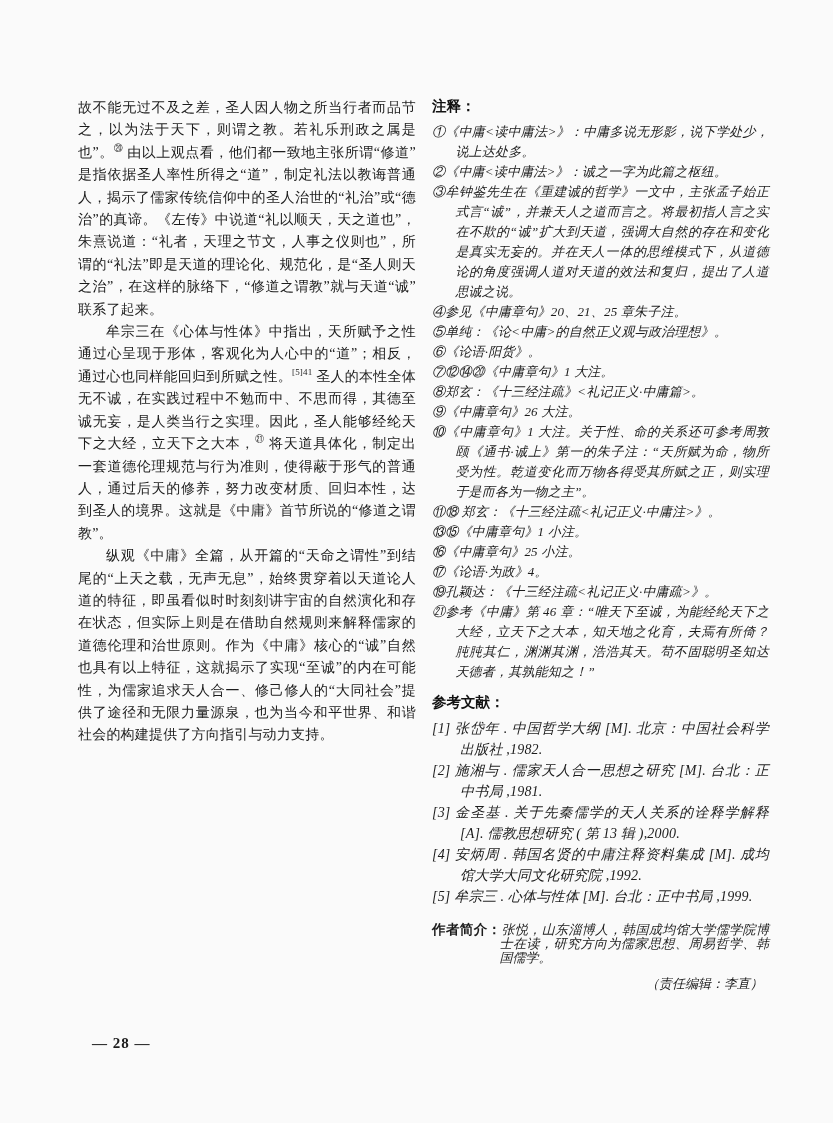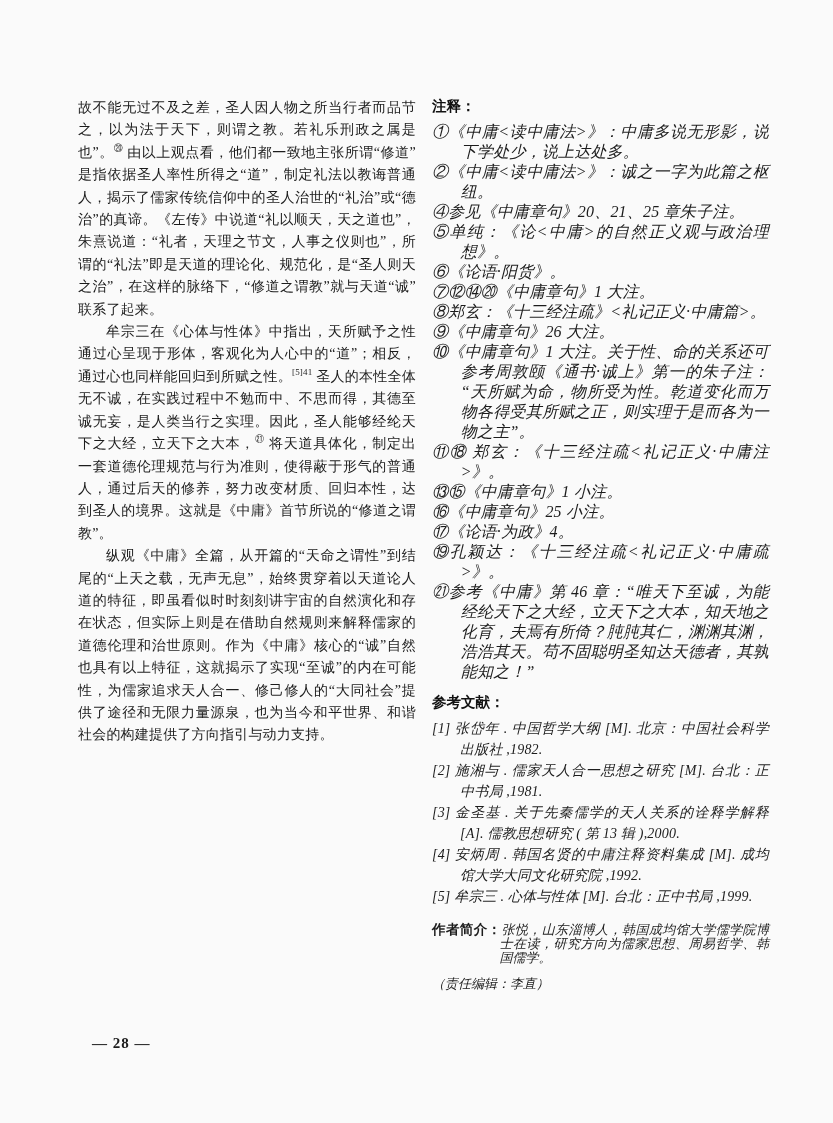--- a/index.html
+++ b/index.html
@@ -39,21 +39,21 @@
     vertical-align: super;
   }
   .sec-header {
     margin: 0 0 6px 0;
     font-family: "Liberation Sans", "DejaVu Sans", sans-serif;
     font-weight: bold;
     font-size: 14.5px;
     color: #111;
   }
   .note-item {
-    font-size: 16px;
+    font-size: 13px;
     line-height: 20px;
     font-style: italic;
     text-align: justify;
     padding-left: 1.8em;
     text-indent: -1.8em;
     letter-spacing: 0.2px;
   }
   .refs-header { margin-top: 11px; }
   .reference-item {
     font-size: 14px;
@@ -76,20 +76,21 @@
   .author-label {
     font-family: "Liberation Sans", "DejaVu Sans", sans-serif;
     font-weight: bold;
     font-style: normal;
     font-size: 13.5px;
   }
   .editor-note {
     margin-top: 10px;
     font-size: 13px;
     font-style: italic;
+    text-align: right;
     padding-right: 6px;
   }
   .page-number {
     position: absolute;
     left: 92px; top: 1035px;
     font-size: 15px;
     font-weight: bold;
     letter-spacing: 1px;
   }
 </style>
@@ -102,20 +103,21 @@
       <p class="body-para"><span>故不能无过不及之差，圣人因人物之所当行者而品节之，以为法于天下，则谓之教。若礼乐刑政之属是也”。</span><sup>⑳</sup><span> 由以上观点看，他们都一致地主张所谓“修道”是指依据圣人率性所得之“道”，制定礼法以教诲普通人，揭示了儒家传统信仰中的圣人治世的“礼治”或“德治”的真谛。《左传》中说道“礼以顺天，天之道也”，朱熹说道：“礼者，天理之节文，人事之仪则也”，所谓的“礼法”即是天道的理论化、规范化，是“圣人则天之治”，在这样的脉络下，“修道之谓教”就与天道“诚”联系了起来。</span></p>
       <p class="body-para indent"><span>牟宗三在《心体与性体》中指出，天所赋予之性通过心呈现于形体，客观化为人心中的“道”；相反，通过心也同样能回归到所赋之性。</span><sup>[5]41</sup><span> 圣人的本性全体无不诚，在实践过程中不勉而中、不思而得，其德至诚无妄，是人类当行之实理。因此，圣人能够经纶天下之大经，立天下之大本，</span><sup>㉑</sup><span> 将天道具体化，制定出一套道德伦理规范与行为准则，使得蔽于形气的普通人，通过后天的修养，努力改变材质、回归本性，达到圣人的境界。这就是《中庸》首节所说的“修道之谓教”。</span></p>
       <p class="body-para indent"><span>纵观《中庸》全篇，从开篇的“天命之谓性”到结尾的“上天之载，无声无息”，始终贯穿着以天道论人道的特征，即虽看似时时刻刻讲宇宙的自然演化和存在状态，但实际上则是在借助自然规则来解释儒家的道德伦理和治世原则。作为《中庸》核心的“诚”自然也具有以上特征，这就揭示了实现“至诚”的内在可能性，为儒家追求天人合一、修己修人的“大同社会”提供了途径和无限力量源泉，也为当今和平世界、和谐社会的构建提供了方向指引与动力支持。</span></p>
     </div>
 
   <div class="col-right">
     <p class="sec-header">注释：</p>
     <div>
         <div class="note-item">①《中庸&lt;读中庸法&gt;》：中庸多说无形影，说下学处少，说上达处多。</div>
         <div class="note-item">②《中庸&lt;读中庸法&gt;》：诚之一字为此篇之枢纽。</div>
+        <div class="note-item">③牟钟鉴先生在《重建诚的哲学》一文中，主张孟子始正式言“诚”，并兼天人之道而言之。将最初指人言之实在不欺的“诚”扩大到天道，强调大自然的存在和变化是真实无妄的。并在天人一体的思维模式下，从道德论的角度强调人道对天道的效法和复归，提出了人道思诚之说。</div>
         <div class="note-item">④参见《中庸章句》20、21、25 章朱子注。</div>
         <div class="note-item">⑤单纯：《论&lt;中庸&gt;的自然正义观与政治理想》。</div>
         <div class="note-item">⑥《论语·阳货》。</div>
         <div class="note-item">⑦⑫⑭⑳《中庸章句》1 大注。</div>
         <div class="note-item">⑧郑玄：《十三经注疏》&lt;礼记正义·中庸篇&gt;。</div>
         <div class="note-item">⑨《中庸章句》26 大注。</div>
         <div class="note-item">⑩《中庸章句》1 大注。关于性、命的关系还可参考周敦颐《通书·诚上》第一的朱子注：“天所赋为命，物所受为性。乾道变化而万物各得受其所赋之正，则实理于是而各为一物之主”。</div>
         <div class="note-item">⑪⑱ 郑玄：《十三经注疏&lt;礼记正义·中庸注&gt;》。</div>
         <div class="note-item">⑬⑮《中庸章句》1 小注。</div>
         <div class="note-item">⑯《中庸章句》25 小注。</div>

